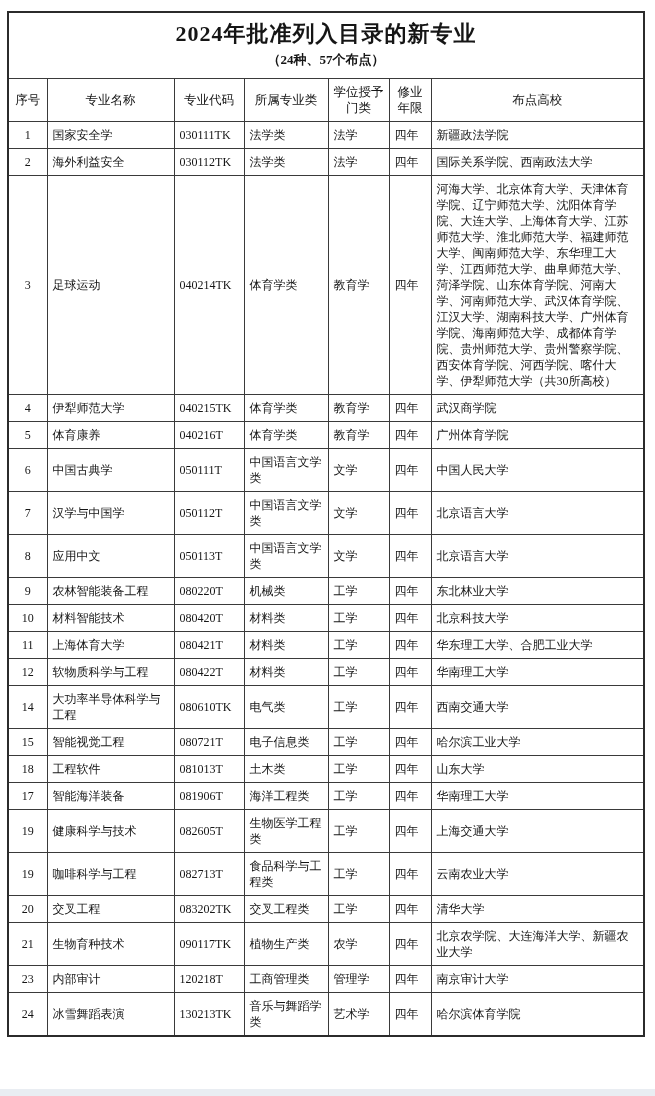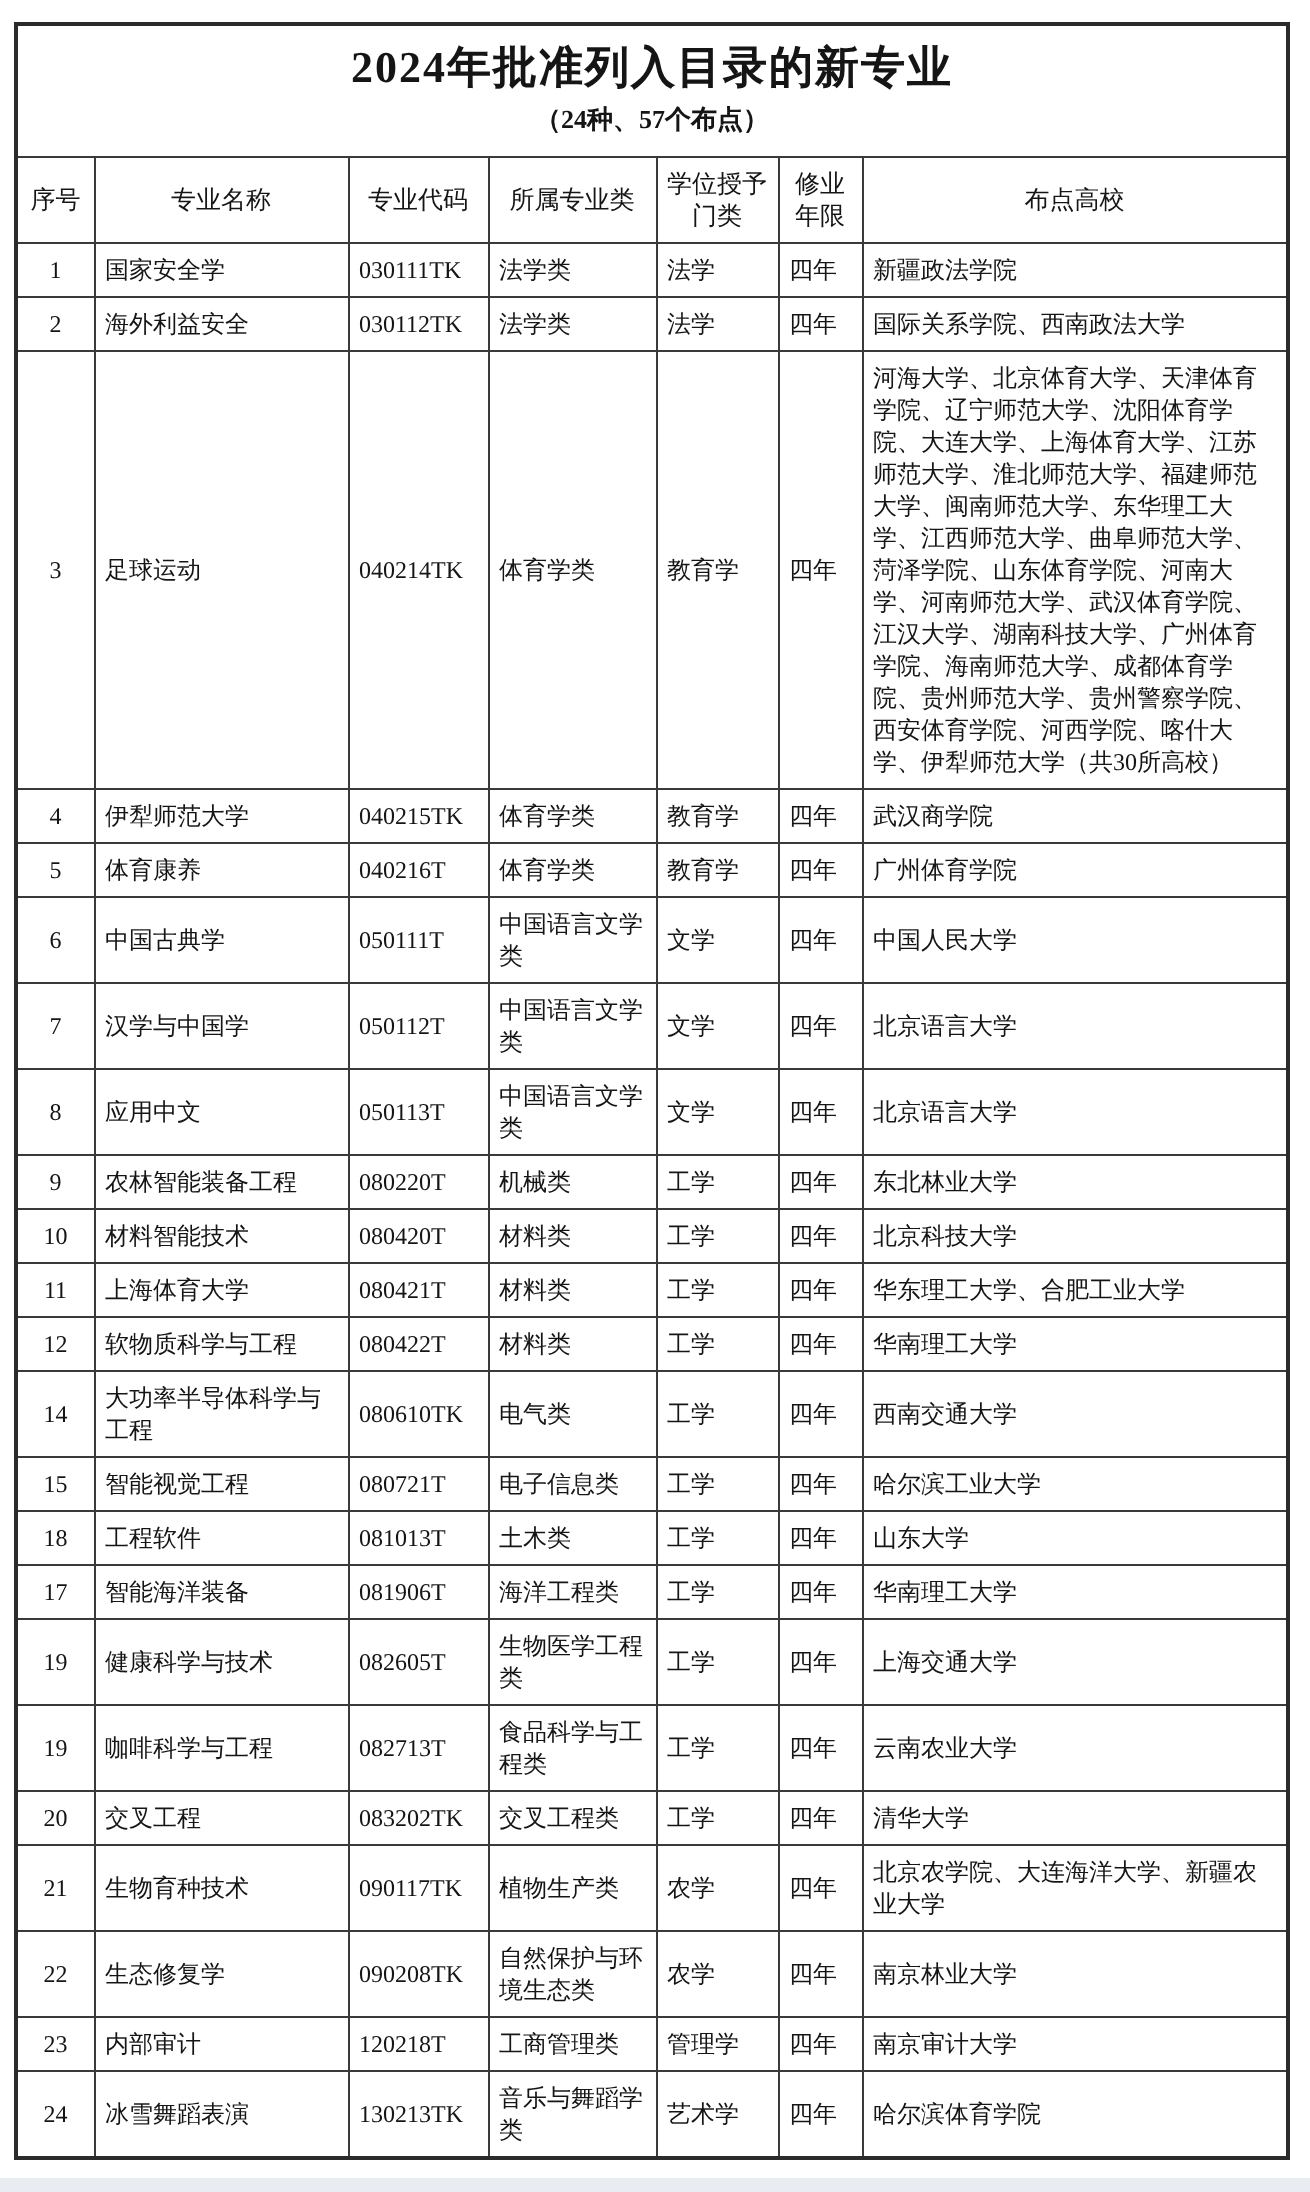--- a/index.html
+++ b/index.html
@@ -270,29 +270,20 @@
           <tr>
             <td class="c-no">21</td>
             <td>生物育种技术</td>
             <td>090117TK</td>
             <td>植物生产类</td>
             <td>农学</td>
             <td>四年</td>
             <td>北京农学院、大连海洋大学、新疆农业大学</td>
           </tr>
           <tr>
-            <td class="c-no">22</td>
-            <td>生态修复学</td>
-            <td>090208TK</td>
-            <td>自然保护与环境生态类</td>
-            <td>农学</td>
-            <td>四年</td>
-            <td>南京林业大学</td>
-          </tr>
-          <tr>
             <td class="c-no">23</td>
             <td>内部审计</td>
             <td>120218T</td>
             <td>工商管理类</td>
             <td>管理学</td>
             <td>四年</td>
             <td>南京审计大学</td>
           </tr>
           <tr>
             <td class="c-no">24</td>

